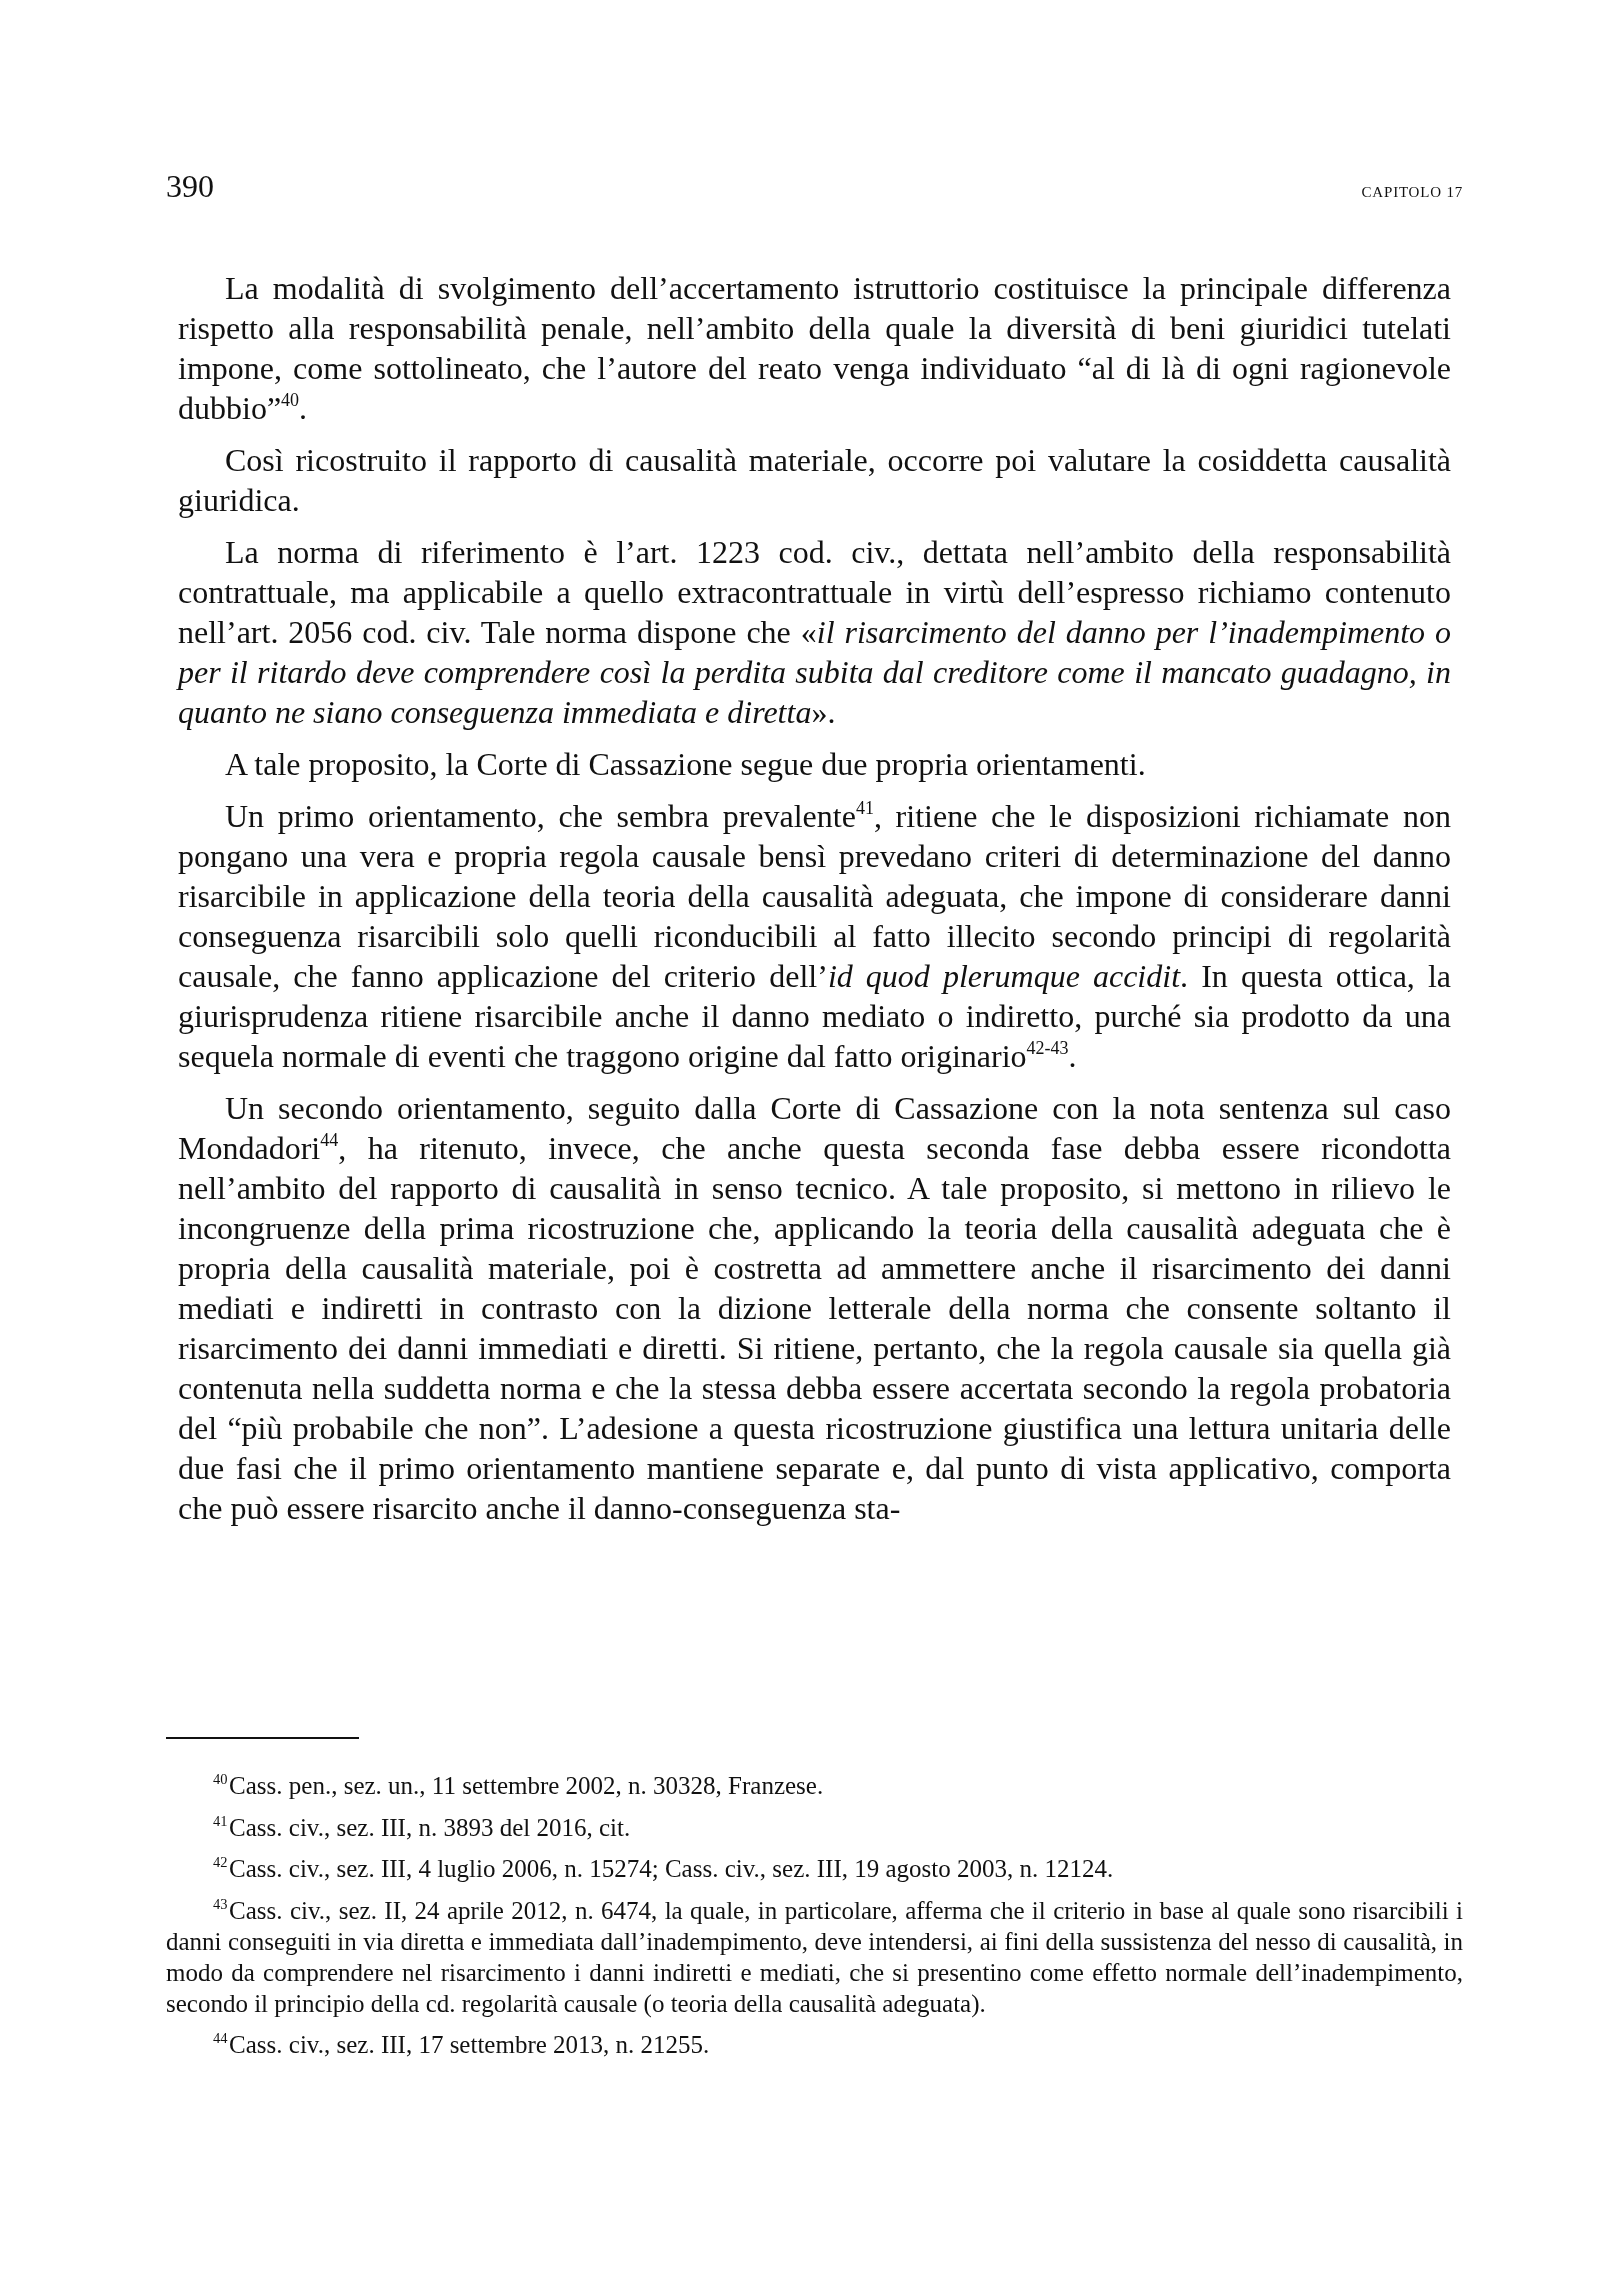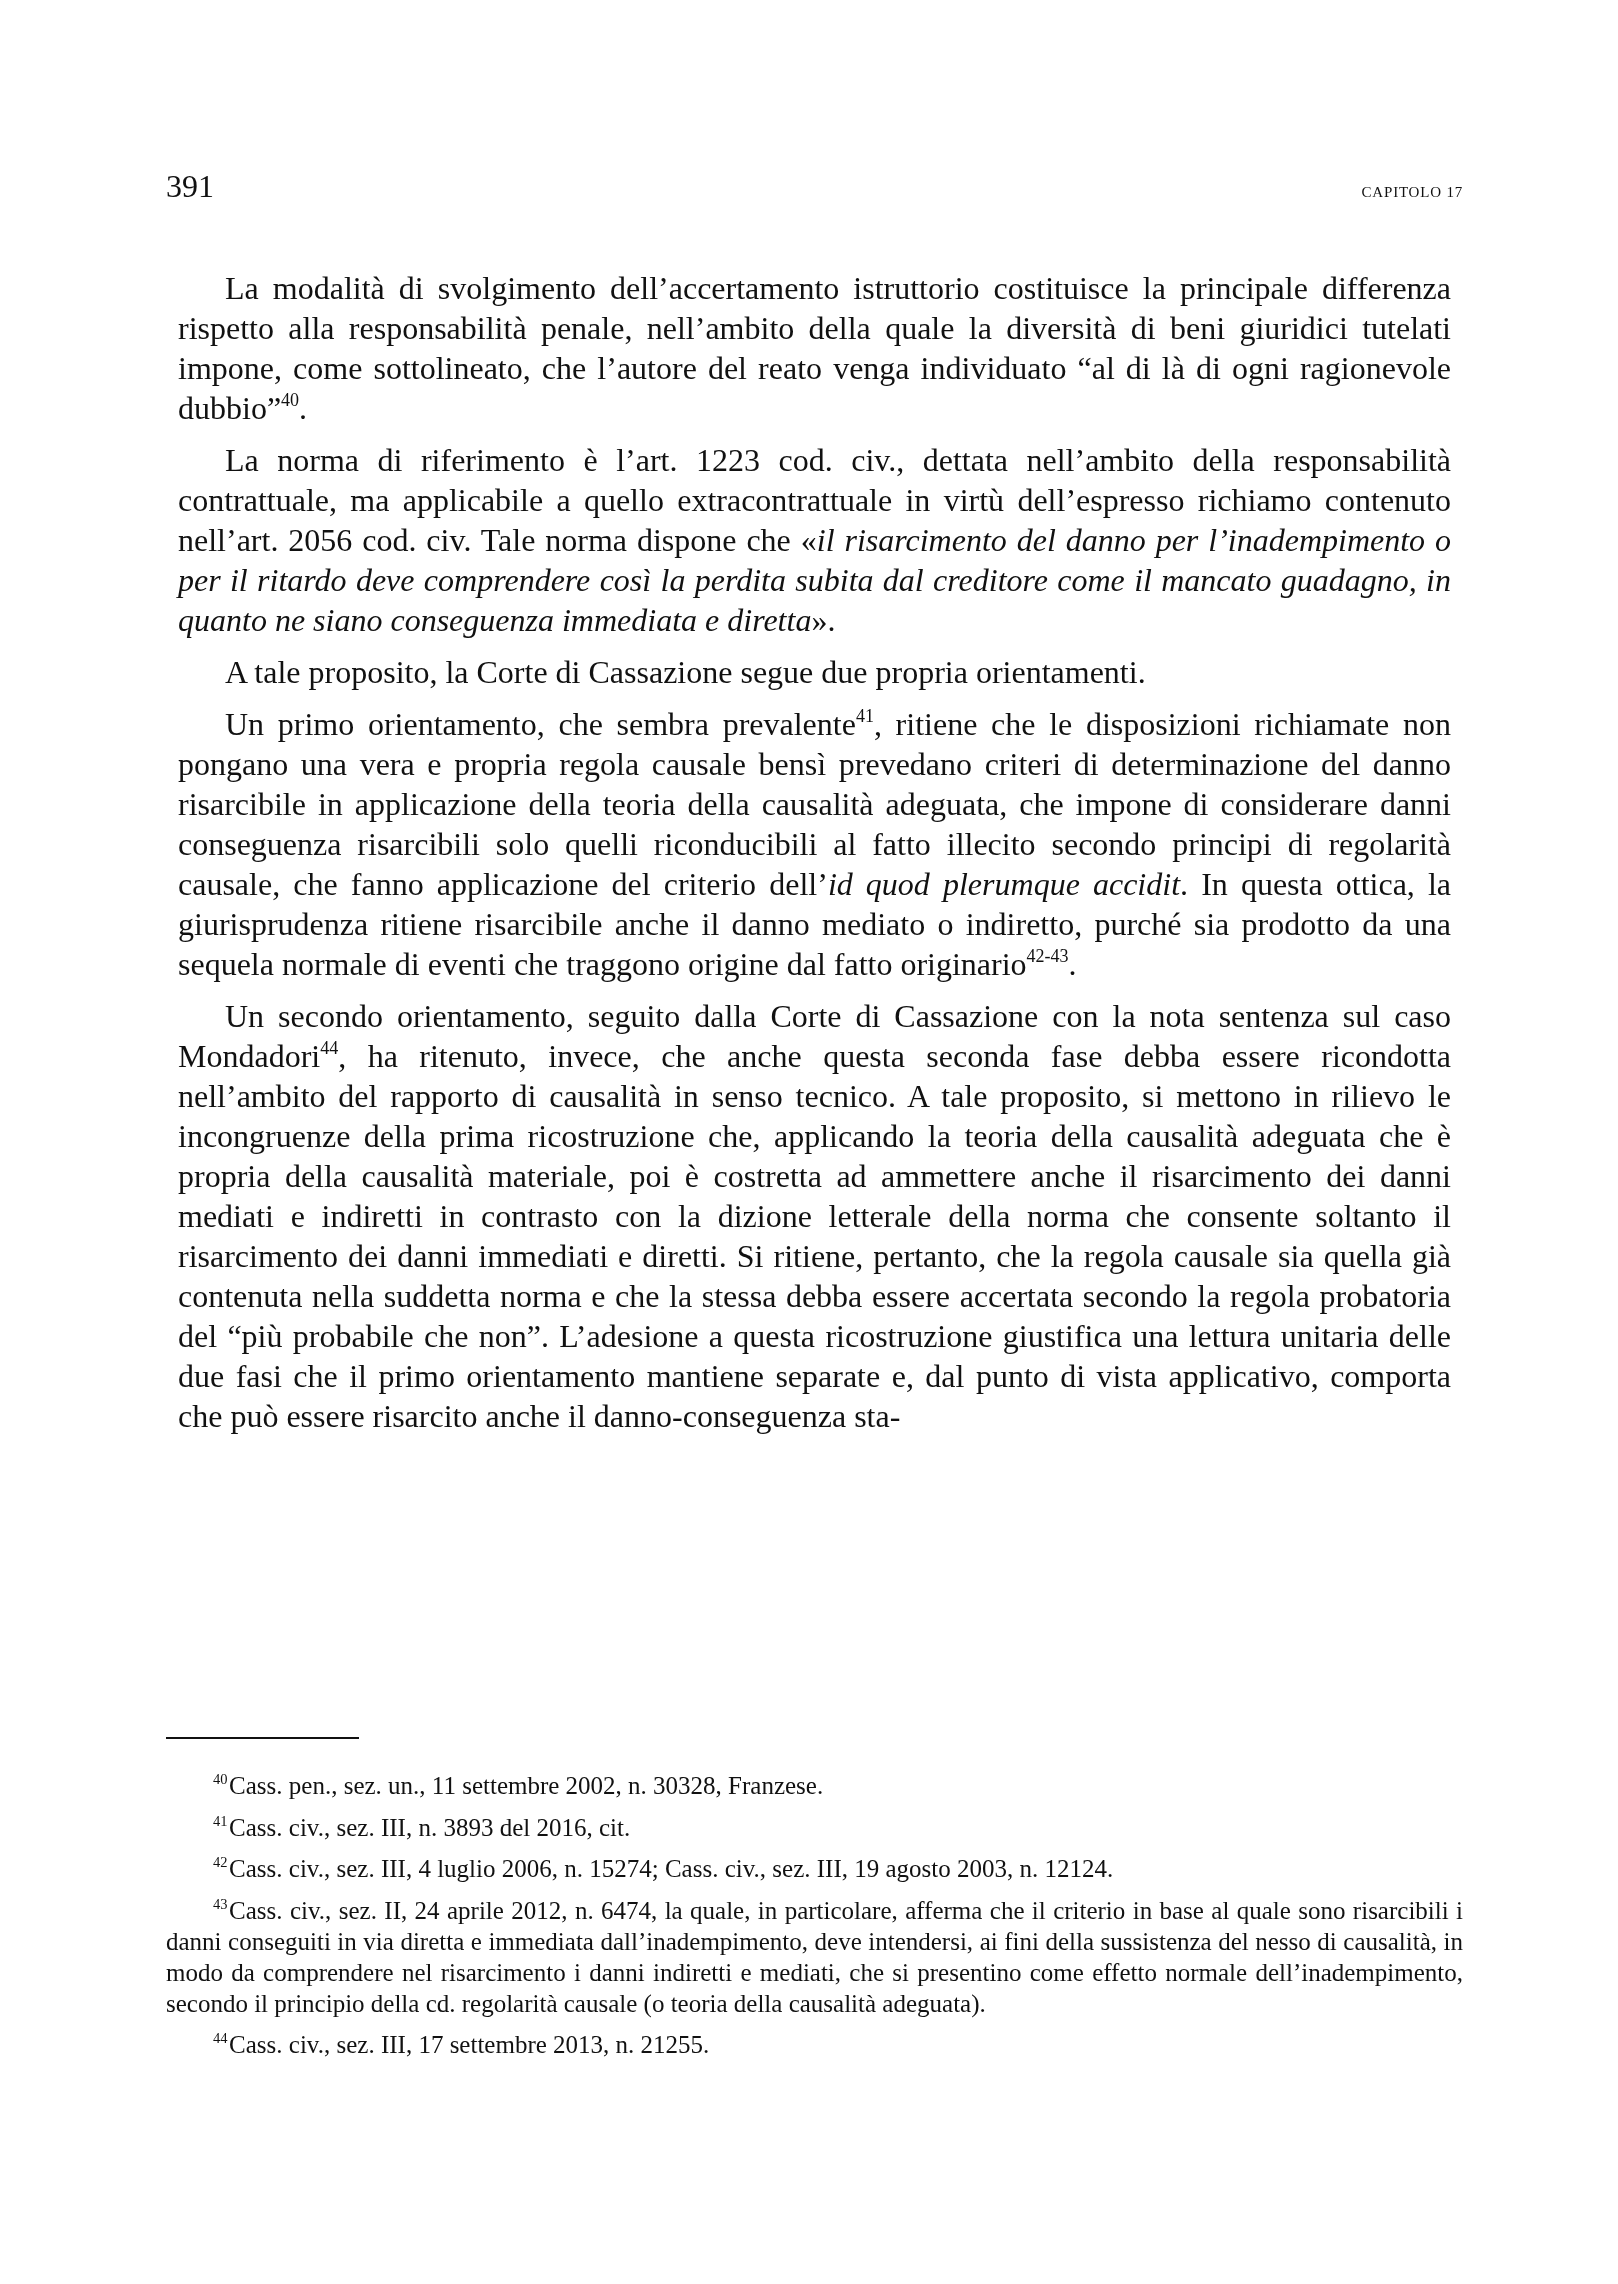--- a/index.html
+++ b/index.html
@@ -81,27 +81,28 @@
       font-size: 14.5px;
       vertical-align: 9.7px;
       margin-right: 1.6px;
     }
     em { font-style: italic; }
   </style>
 </head>
 <body>
 
 <div class="page-header">
-  <span class="page-number">391</span>
+  <span class="page-number">390</span>
   <span class="running-head">CAPITOLO 17</span>
 </div>
 
 <div class="body-text">
   <p><span>La modalità di svolgimento dell’accertamento istruttorio costituisce la principale differenza rispetto alla responsabilità penale, nell’ambito della quale la diversità di beni giuridici tutelati impone, come sottolineato, che l’autore del reato venga individuato “al di là di ogni ragionevole dubbio”</span><sup>40</sup><span>.</span></p>
 
+  <p>Così ricostruito il rapporto di causalità materiale, occorre poi valutare la cosiddetta causalità giuridica.</p>
 
   <p><span>La norma di riferimento è l’art. 1223 cod. civ., dettata nell’ambito della responsabilità contrattuale, ma applicabile a quello extracontrattuale in virtù dell’espresso richiamo contenuto nell’art. 2056 cod. civ. Tale norma dispone che </span><span>«</span><em>il risarcimento del danno per l’inadempimento o per il ritardo deve comprendere così la perdita subita dal creditore come il mancato guadagno, in quanto ne siano conseguenza immediata e diretta</em><span>».</span></p>
 
   <p>A tale proposito, la Corte di Cassazione segue due propria orientamenti.</p>
 
   <p class="gap"><span>Un primo orientamento, che sembra prevalente</span><sup>41</sup><span>, ritiene che le disposizioni richiamate non pongano una vera e propria regola causale bensì prevedano criteri di determinazione del danno risarcibile in applicazione della teoria della causalità adeguata, che impone di considerare danni conseguenza risarcibili solo quelli riconducibili al fatto illecito secondo principi di regolarità causale, che fanno applicazione del criterio dell’</span><em>id quod plerumque accidit</em><span>. In questa ottica, la giurisprudenza ritiene risarcibile anche il danno mediato o indiretto, purché sia prodotto da una sequela normale di eventi che traggono origine dal fatto originario</span><sup>42-43</sup><span>.</span></p>
 
   <p class="gap"><span>Un secondo orientamento, seguito dalla Corte di Cassazione con la nota sentenza sul caso Mondadori</span><sup>44</sup><span>, ha ritenuto, invece, che anche questa seconda fase debba essere ricondotta nell’ambito del rapporto di causalità in senso tecnico. A tale proposito, si mettono in rilievo le incongruenze della prima ricostruzione che, applicando la teoria della causalità adeguata che è propria della causalità materiale, poi è costretta ad ammettere anche il risarcimento dei danni mediati e indiretti in contrasto con la dizione letterale della norma che consente soltanto il risarcimento dei danni immediati e diretti. Si ritiene, pertanto, che la regola causale sia quella già contenuta nella suddetta norma e che la stessa debba essere accertata secondo la regola probatoria del “più probabile che non”. L’adesione a questa ricostruzione giustifica una lettura unitaria delle due fasi che il primo orientamento mantiene separate e, dal punto di vista applicativo, comporta che può essere risarcito anche il danno-conseguenza sta-</span></p>
 </div>
 

